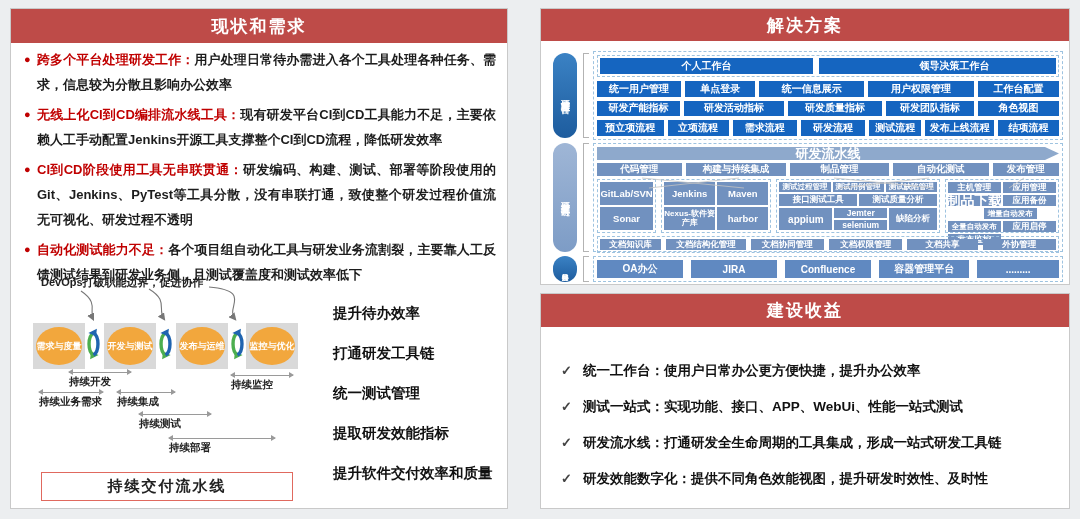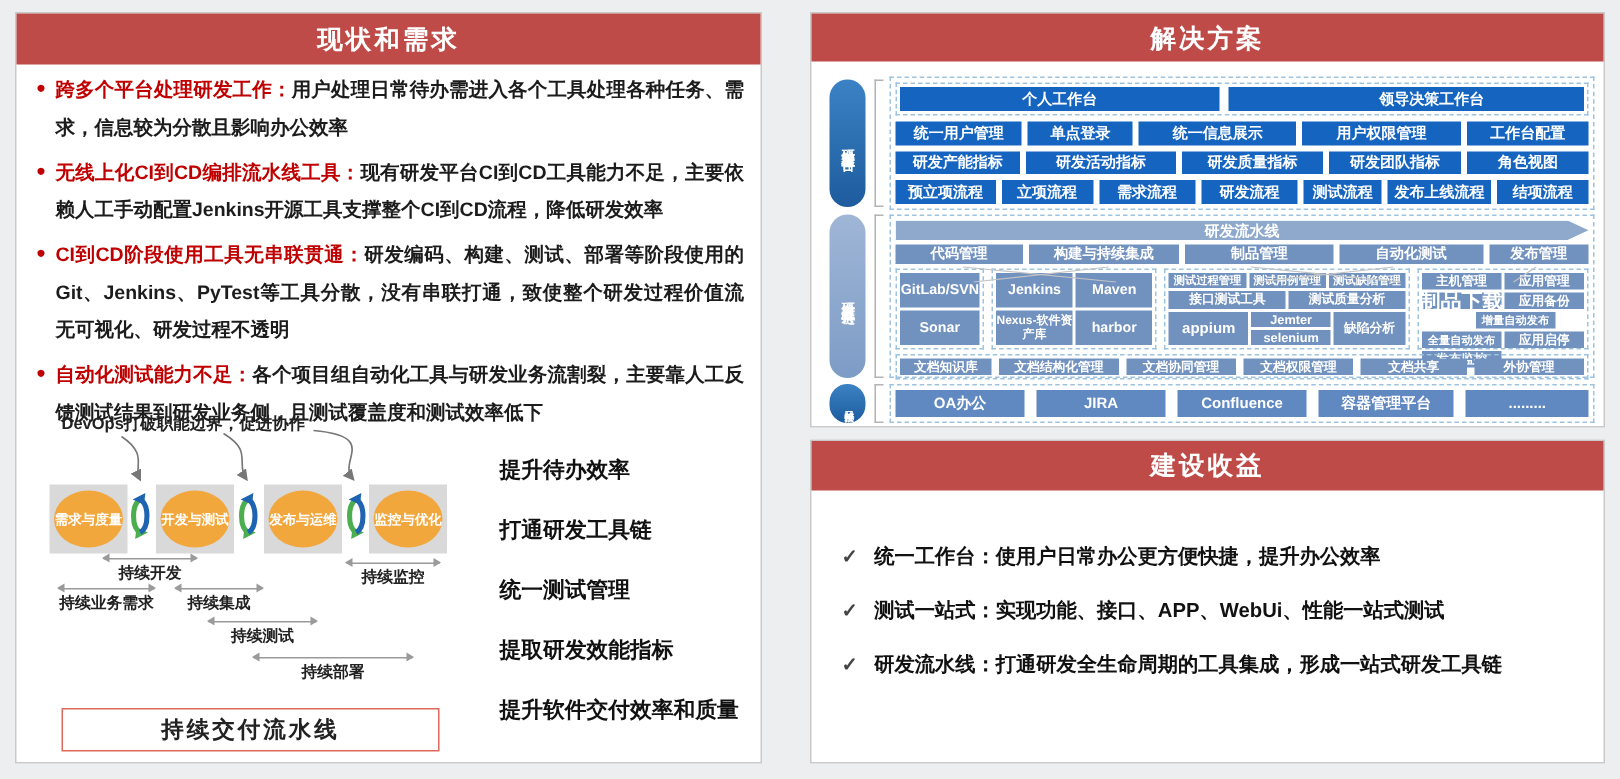--- a/index.html
+++ b/index.html
@@ -23,42 +23,42 @@
               display:flex; align-items:center; justify-content:center;
               color:#fff; font-size:9px; font-weight:bold; white-space:nowrap; }
   .sync { position:absolute; width:17px; height:36px; }
 
   .darrow { position:absolute; height:0; border-top:1px solid #9a9a9a; }
   .darrow::before { content:''; position:absolute; left:-1px; top:-4px;
                     border:3.5px solid transparent; border-right:5px solid #9a9a9a; border-left:0; }
   .darrow::after  { content:''; position:absolute; right:-1px; top:-4px;
                     border:3.5px solid transparent; border-left:5px solid #9a9a9a; border-right:0; }
   .dlabel { position:absolute; font-size:10.5px; font-weight:bold; color:#222;
-            text-align:center; white-space:nowrap; }
+            text-align:left; white-space:nowrap; }
   .cd-box { position:absolute; border:1.5px solid #e0695e; background:#fff;
             display:flex; align-items:center; justify-content:center;
             font-size:15px; font-weight:bold; color:#222; letter-spacing:2px; }
   .outcome { position:absolute; left:322px; font-size:14.5px; font-weight:bold; color:#111; white-space:nowrap; }
 
   
   .pill { position:absolute; left:12px; width:24px; border-radius:12px; color:#fff;
           font-size:9px; font-weight:bold; display:flex; align-items:center; justify-content:center;
           writing-mode:vertical-lr; text-orientation:upright; letter-spacing:1px; line-height:1; }
   .pill-dark  { background:linear-gradient(180deg,#3b82c4,#1d5c9e); }
   .pill-light { background:linear-gradient(180deg,#9fb6d6,#7d9cc6); }
   .bracket { position:absolute; left:42px; width:6px; border:1px solid #b3b3b3; border-right:none; }
   .sec { position:absolute; left:52px; width:470px; border:1px dashed #9ec3e0; padding:3px;
          display:flex; flex-direction:column; }
   .frow { display:flex; gap:4px; }
   .box-b { background:#1565c0; color:#fff; font-size:10px; font-weight:bold;
            display:flex; align-items:center; justify-content:center; white-space:nowrap; }
   .box-s { background:#7191bf; color:#fff; font-size:9.5px; font-weight:bold;
            display:flex; align-items:center; justify-content:center; white-space:nowrap; text-align:center; }
   .grp { border:1px dashed #9ec3e0; padding:2px; display:flex; flex-direction:column; gap:2px; }
-  .pipe { position:relative; height:13px; background:#8ea9cc; color:#fff; font-size:10px; font-weight:bold;
+  .pipe { position:relative; height:13px; background:#8ea9cc; color:#fff; font-size:13px; font-weight:bold;
           display:flex; align-items:center; justify-content:center;
           clip-path:polygon(0 0, calc(100% - 14px) 0, 100% 50%, calc(100% - 14px) 100%, 0 100%); }
   .connectors { position:absolute; left:0; top:0; pointer-events:none; }
 
   
   .benefit { position:absolute; left:20px; right:14px; font-size:13.5px; font-weight:bold; color:#111; white-space:nowrap; }
   .benefit .chk { color:#444; margin-right:11px; font-size:13px; }
 </style>
 </head>
 <body>
@@ -274,15 +274,18 @@
     <div class="panel-hd" style="height:33px;">建设收益</div>
     <div class="benefit" style="top:68px;">
       <span class="chk">✓</span><span>统一工作台：</span><span>使用户日常办公更方便快捷，提升办公效率</span>
     </div>
     <div class="benefit" style="top:104px;">
       <span class="chk">✓</span><span>测试一站式：</span><span>实现功能、接口、APP、WebUi、性能一站式测试</span>
     </div>
     <div class="benefit" style="top:140px;">
       <span class="chk">✓</span><span>研发流水线：</span><span>打通研发全生命周期的工具集成，形成一站式研发工具链</span>
     </div>
+    <div class="benefit" style="top:176px;">
+      <span class="chk">✓</span><span>研发效能数字化：</span><span>提供不同角色效能视图，提升研发时效性、及时性</span>
+    </div>
   </div>
 
 </div>
 
 </body></html>

